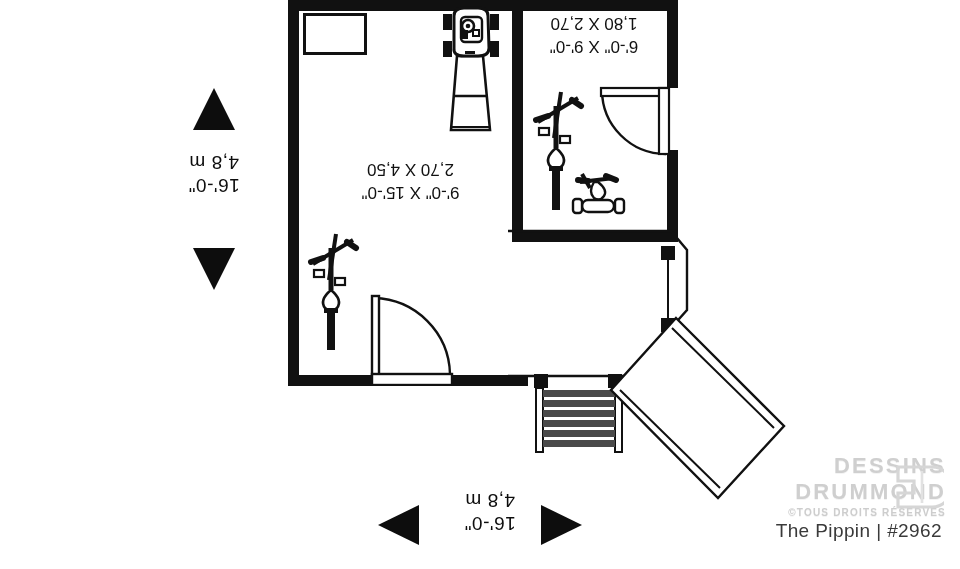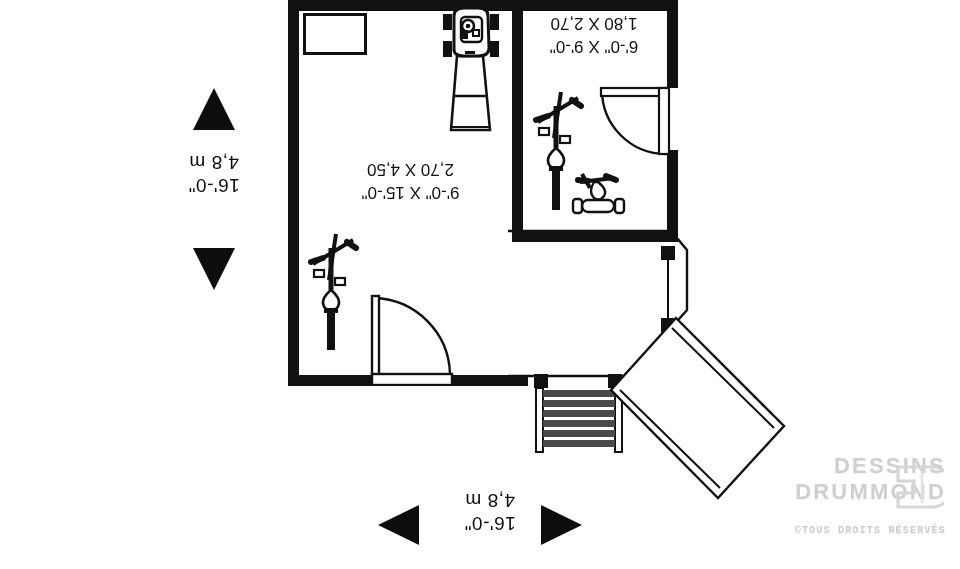--- a/index.html
+++ b/index.html
@@ -51,21 +51,21 @@
     font-family:"Liberation Sans", sans-serif;
     color:#cfcfcf;
     letter-spacing:2.2px;
     font-weight:700;
     text-align:right;
     line-height:1;
     text-shadow:0 1px 0 #f4f4f4;
   }
   #logo-l1{font-size:22px;}
   #logo-l2{font-size:22px;margin-top:4px;}
-  #logo-l3{font-size:10px;letter-spacing:1.2px;margin-top:23px;font-weight:700;color:#cdcdcd;font-family:Liberation Mono, monospace;}
+  #logo-l3{font-size:10px;letter-spacing:1.2px;margin-top:5px;font-weight:700;color:#cdcdcd;}
   #logo-mark{position:absolute;right:2px;top:8px;width:52px;height:48px;}
   #caption{
     position:absolute;right:18px;top:520px;
     font-size:19px;color:#3a3a3a;font-weight:500;letter-spacing:.4px;
     font-family:"Liberation Sans", sans-serif;
   }
 </style>
 </head>
 <body>
 
@@ -223,14 +223,15 @@
   <div id="logo">
     <div id="logo-l1" class="logo-txt">DESSINS</div>
     <div id="logo-l2" class="logo-txt">DRUMMOND</div>
     <div id="logo-l3" class="logo-txt">©TOUS DROITS RÉSERVÉS</div>
     <svg id="logo-mark" viewBox="0 0 52 48">
       <path d="M6 4 L40 4 A20 20 0 0 1 40 44 L6 44 L6 30 L22 30 L22 18 L6 18 Z" fill="none" stroke="#d6d6d6" stroke-width="3.2"></path>
       <path d="M30 8 L30 40" stroke="#e2e2e2" stroke-width="2.6"></path>
     </svg>
   </div>
 
+  <div id="caption">The Pippin | #2962</div>
 
 </div>
 
 </body></html>

